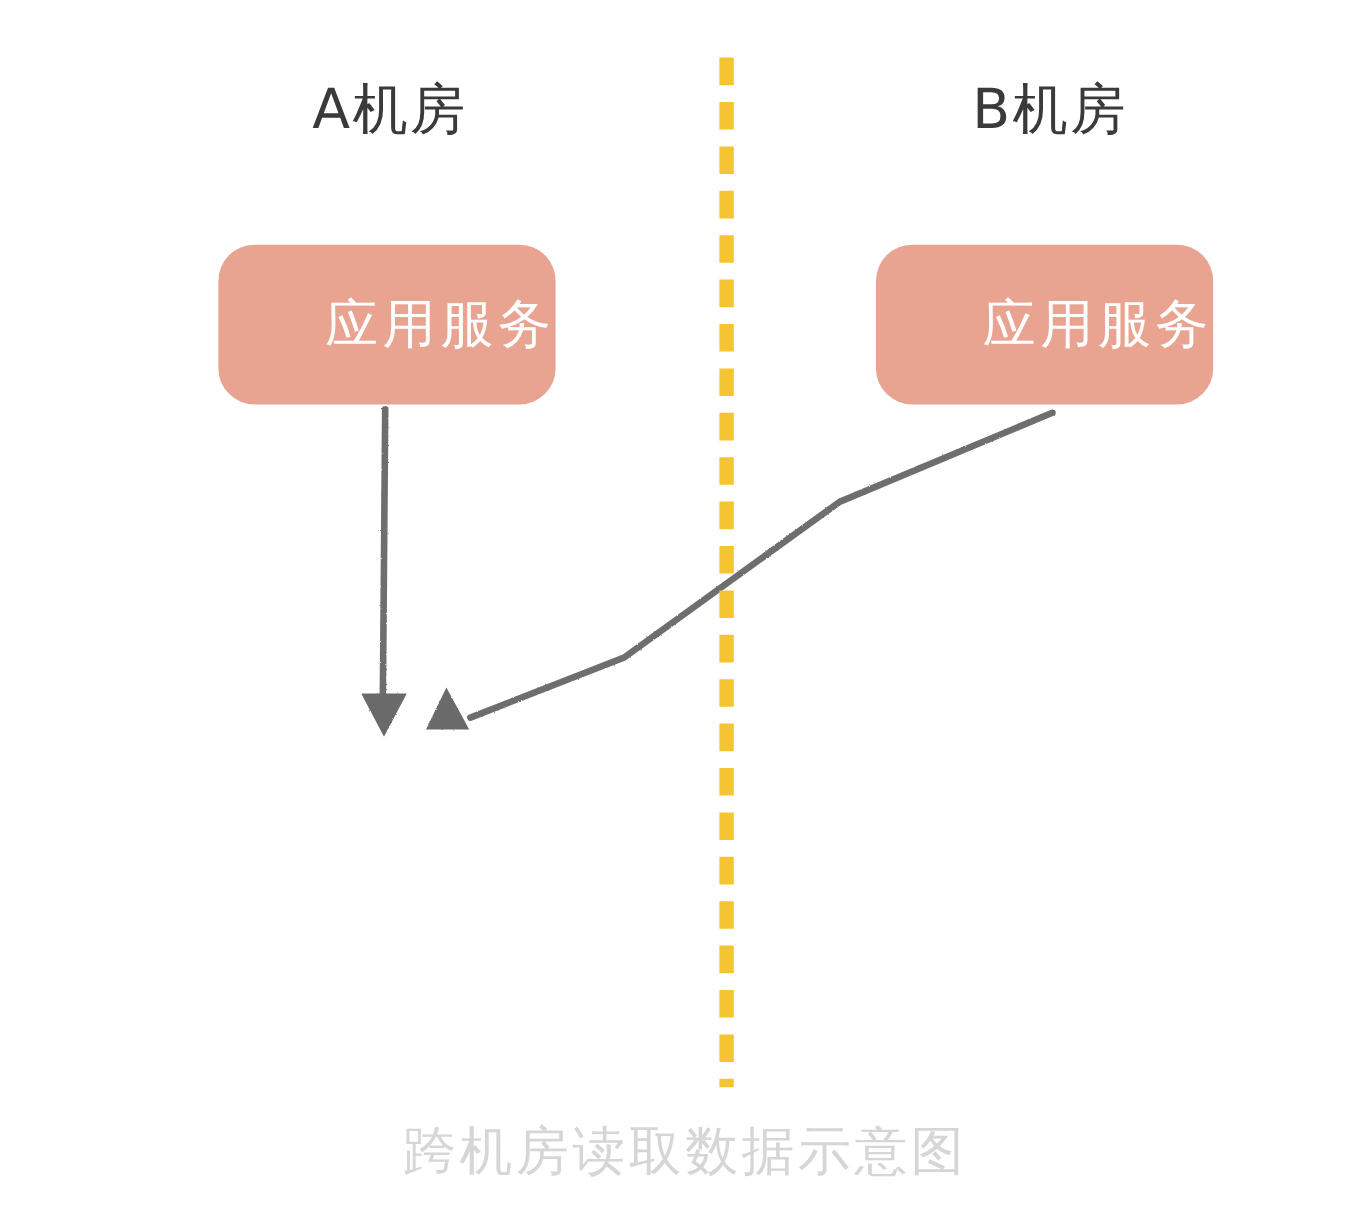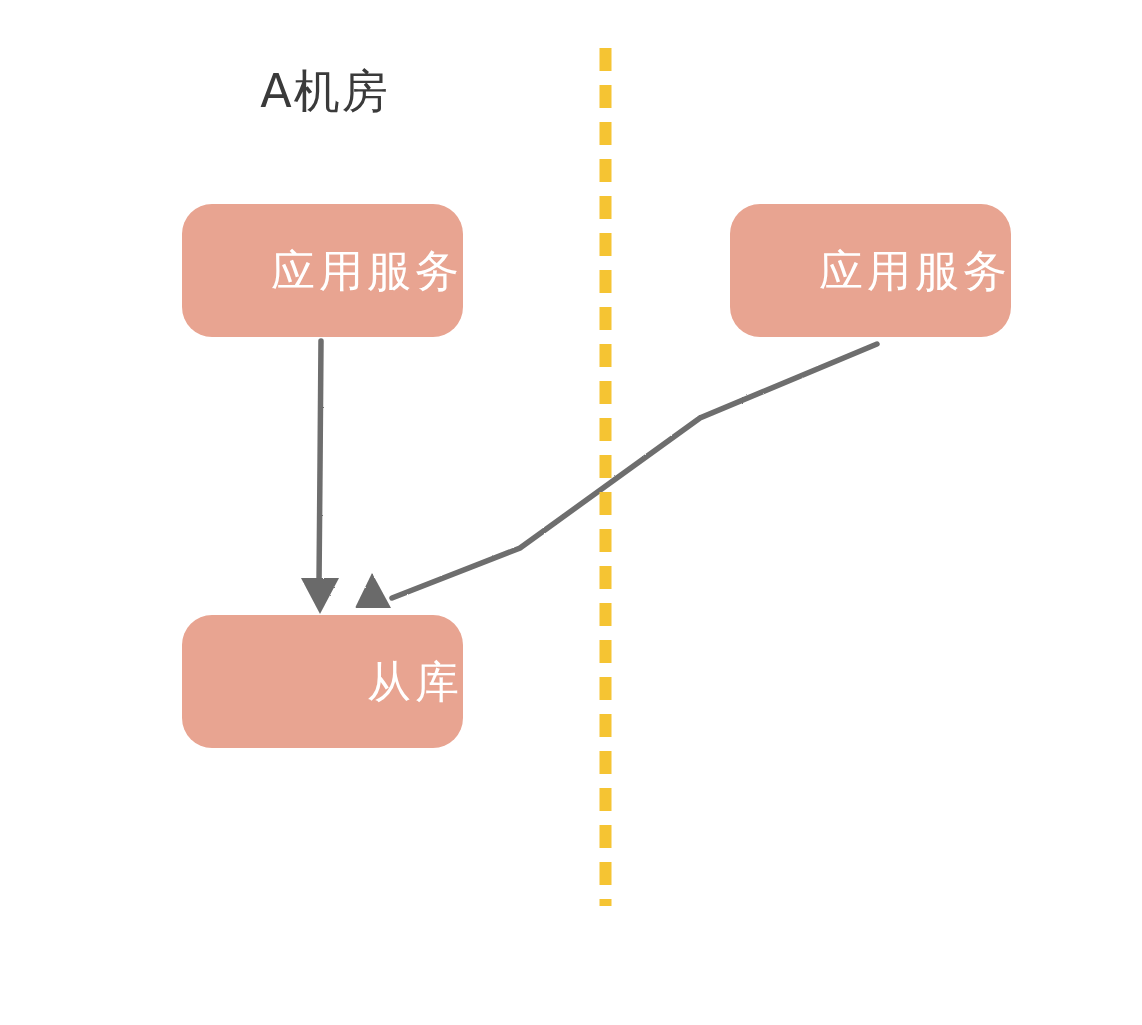--- a/index.html
+++ b/index.html
@@ -70,20 +70,21 @@
     height: 1025px;
     pointer-events: none;
   }
 </style>
 </head>
 <body>
 
 <div id="canvas" style="background: rgb(255, 255, 255);">
 
   <div class="zone-label" style="left: 175px; top: 68px; width: 300px; color: rgb(58, 58, 58);">A机房</div>
+  <div class="zone-label" style="left: 725px; top: 68px; width: 300px; color: rgb(58, 58, 58);">B机房</div>
 
   <svg id="edge-layer" viewBox="0 0 1142 1025">
     <defs>
       <filter id="rough" x="-20%" y="-20%" width="140%" height="140%">
         <feTurbulence type="fractalNoise" baseFrequency="0.9" numOctaves="3" seed="7" result="noise"></feTurbulence>
         <feDisplacementMap in="SourceGraphic" in2="noise" scale="1.6" xChannelSelector="R" yChannelSelector="G"></feDisplacementMap>
       </filter>
     </defs>
 
     <g filter="url(#rough)">
@@ -94,26 +95,24 @@
     <g filter="url(#rough)">
       <path d="M877,344 L700,418 L520,548 L392,598" stroke="#6e6e6e" stroke-width="5.5" fill="none" stroke-linecap="round"></path>
       <path d="M355,608 L372,573 L391,608 Z" fill="#6b6b6b"></path>
     </g>
   </svg>
 
   <div class="node-box" style="left: 182px; top: 204px; width: 281px; height: 133px; background: rgb(232, 164, 145);">
     <span class="node-label" style="color: rgb(255, 255, 255);">应用服务</span>
   </div>
 
-  <div class="node-box" style="left: 182px; top: 615px; width: 281px; height: 133px; background: rgb(232, 164, 145);">
-    <span class="node-label" style="color: rgb(255, 255, 255);">从库</span>
-  </div>
 
   <div class="node-box" style="left: 730px; top: 204px; width: 281px; height: 133px; background: rgb(232, 164, 145);">
     <span class="node-label" style="color: rgb(255, 255, 255);">应用服务</span>
   </div>
 
   <svg id="divider-layer" viewBox="0 0 1142 1025">
     <line x1="605.5" y1="48" x2="605.5" y2="906" stroke="#f5c433" stroke-width="12" stroke-dasharray="23 14" stroke-linecap="butt"></line>
   </svg>
 
+  <div class="caption" style="left: 0px; top: 938px; color: rgb(214, 214, 214);">跨机房读取数据示意图</div>
 
 </div>
 
 </body></html>

